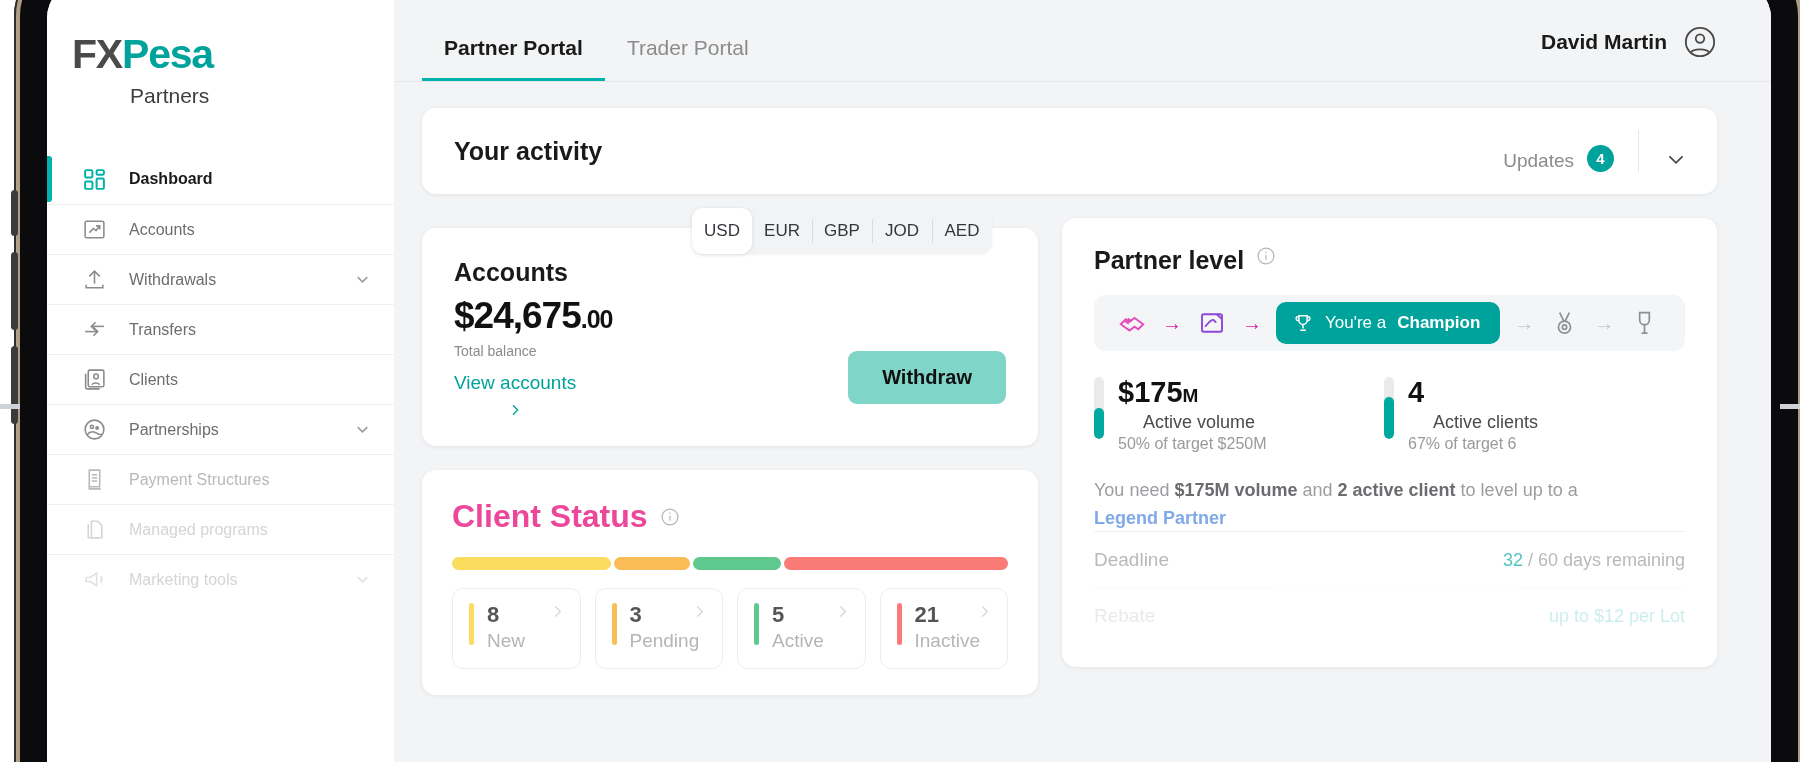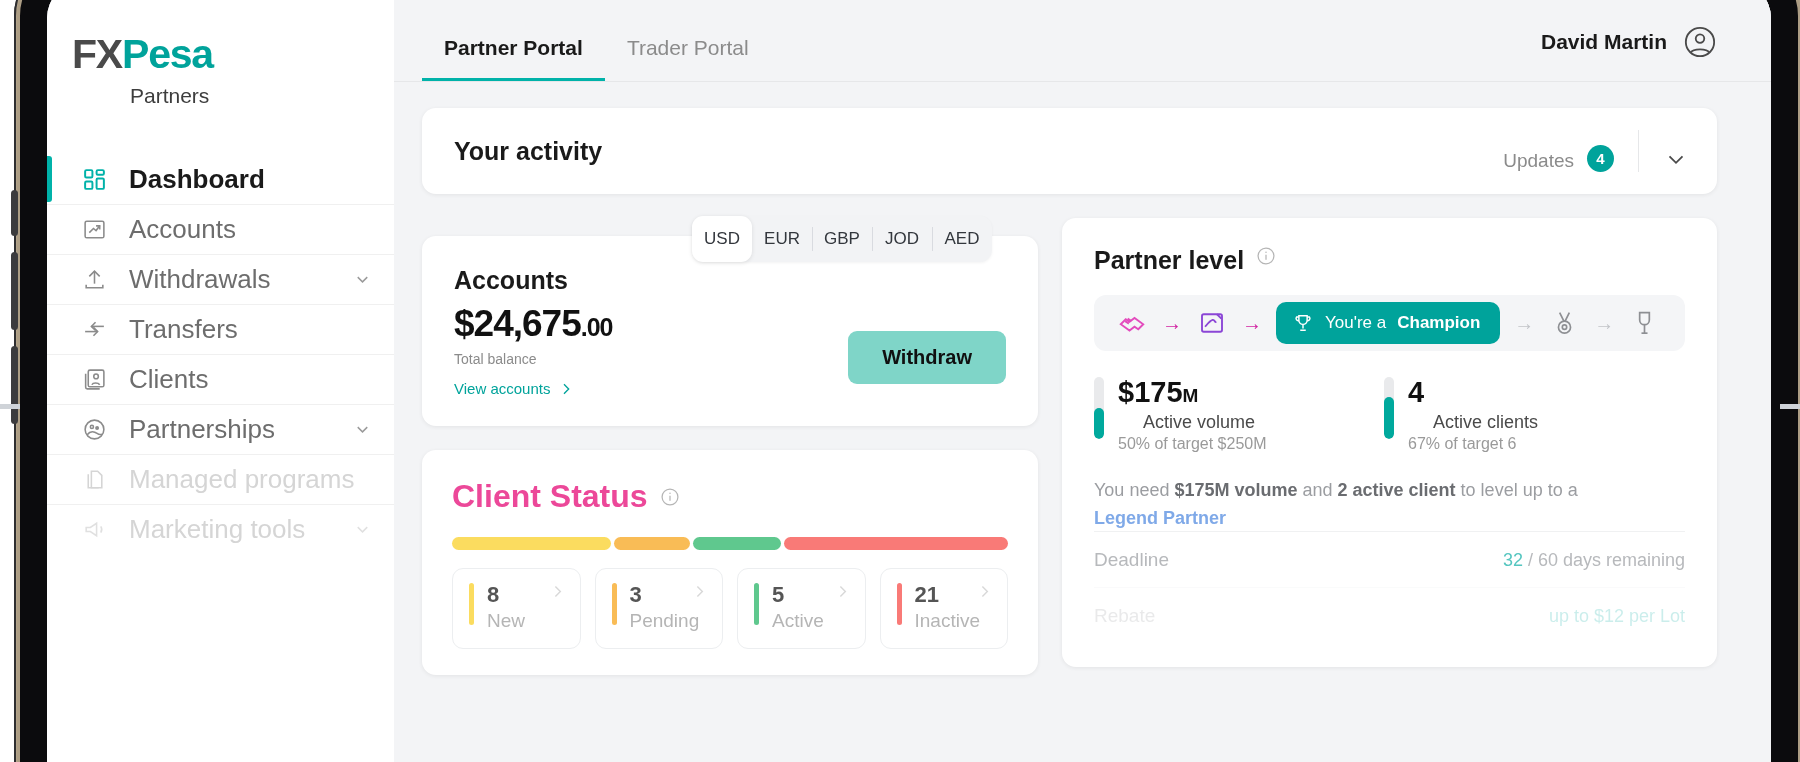--- a/index.html
+++ b/index.html
@@ -73,21 +73,21 @@
   .nav-item {
     display: flex; align-items: center;
     height: 50px;
     padding: 0 22px 0 32px;
     position: relative;
     cursor: pointer;
     border-top: 1px solid #f0f0f0;
   }
   .nav-item:first-child { border-top: none; }
   .nav-item .ic { width: 30px; height: 30px; display: flex; align-items: center; justify-content: center; margin-right: 20px; flex: 0 0 30px; }
-  .nav-item .lb { font-size: 26px; color: #6d6d6d; white-space: nowrap; }
+  .nav-item .lb { font-size: 16px; color: #6d6d6d; white-space: nowrap; }
   .nav-item .chev { margin-left: auto; color: #9a9a9a; display:flex; align-items:center;}
   .nav-item.active { }
   .nav-item.active .lb { color: #1a1a1a; font-weight: 700; }
   .nav-item.active::before {
     content: ""; position: absolute; left: 0; top: 2px; bottom: 2px;
     width: 5px; background: #00b2a9; border-radius: 0 3px 3px 0;
   }
   .nav-item.dim .lb { color: #b9b9b9; }
   .nav-item.dim2 .lb { color: #d5d5d5; }
 
@@ -132,21 +132,21 @@
   .badge {
     width: 27px; height: 27px; border-radius: 50%;
     background: #00a39b; color: #fff;
     font-size: 15px; font-weight: 700;
     display: flex; align-items: center; justify-content: center;
   }
   .divider-v { width: 1px; height: 42px; background: #e6e7e9; margin: 0 24px; }
   .chev-btn { cursor: pointer; color: #4a4a4a; display: flex; align-items: center; }
 
   .cols { display: flex; gap: 24px; }
-  .col-l { width: 616px; min-width: 616px; position: relative; margin-top: 8px; }
+  .col-l { width: 616px; min-width: 616px; position: relative; }
   .col-r { flex: 1; }
 
   
   .currency-tabs {
     position: absolute; top: -10px; left: 270px;
     display: flex; align-items: stretch;
     background: #f2f3f5; border-radius: 12px;
     height: 46px; z-index: 5;
     box-shadow: 0 1px 3px rgba(0,0,0,.05);
   }
@@ -164,21 +164,21 @@
     box-shadow: 0 1px 4px rgba(0,0,0,.10);
   }
   .cur.active::before { display: none; }
   .cur.active + .cur::before { display: none; }
 
   .accounts-card { padding: 30px 32px 28px 32px; position: relative; margin-top: 10px; }
   .acc-title { font-size: 25px; font-weight: 700; color: #1a1a1a; }
   .acc-amount { margin-top: 8px; font-size: 37px; font-weight: 700; color: #111; letter-spacing: -1px; }
   .acc-amount .cents { font-size: 25px; font-weight: 700; }
   .acc-sub { font-size: 14px; color: #8b8b8b; margin-top: 6px; }
-  .acc-link { margin-top: 13px; font-size: 15px; color: #00a39b; display: inline-flex; align-items: center; gap: 8px; cursor: pointer; }
+  .acc-link { margin-top: 13px; font-size: 19px; color: #00a39b; display: inline-flex; align-items: center; gap: 8px; cursor: pointer; flex-direction: column; }
   .withdraw-btn {
     position: absolute; right: 32px; bottom: 42px;
     background: #7fd5c8; color: #101010;
     font-size: 20px; font-weight: 700;
     border: none; border-radius: 9px;
     padding: 15px 34px; cursor: pointer;
   }
 
   
   .client-card { margin-top: 24px; padding: 28px 30px 26px 30px; }
@@ -342,20 +342,30 @@
               </svg>
             </span>
             <span class="lb">Partnerships</span>
             <span class="chev">
               <svg width="19" height="19" viewBox="0 0 24 24" fill="none" stroke="#9a9a9a" stroke-width="1.8">
                   <polyline points="6,9 12,15 18,9"></polyline>
                 </svg>
             </span>
           </div>
 
+          <div class="nav-item dim">
+            <span class="ic">
+              <svg width="25" height="25" viewBox="0 0 24 24" fill="none" stroke="#b9b9b9" stroke-width="1.5">
+                <path d="M7 3h10v16H7z"></path>
+                  <path d="M9.5 7.5h5M9.5 10.5h5M9.5 13.5h5"></path>
+                <path d="M7 19v2h11"></path>
+              </svg>
+            </span>
+            <span class="lb">Payment Structures</span>
+          </div>
 
           <div class="nav-item dim2">
             <span class="ic">
               <svg width="25" height="25" viewBox="0 0 24 24" fill="none" stroke="#d5d5d5" stroke-width="1.5">
                 <path d="M9 4h6l4 4v12H9z"></path>
                   <path d="M6 7v13h10"></path>
               </svg>
             </span>
             <span class="lb">Managed programs</span>
           </div>

